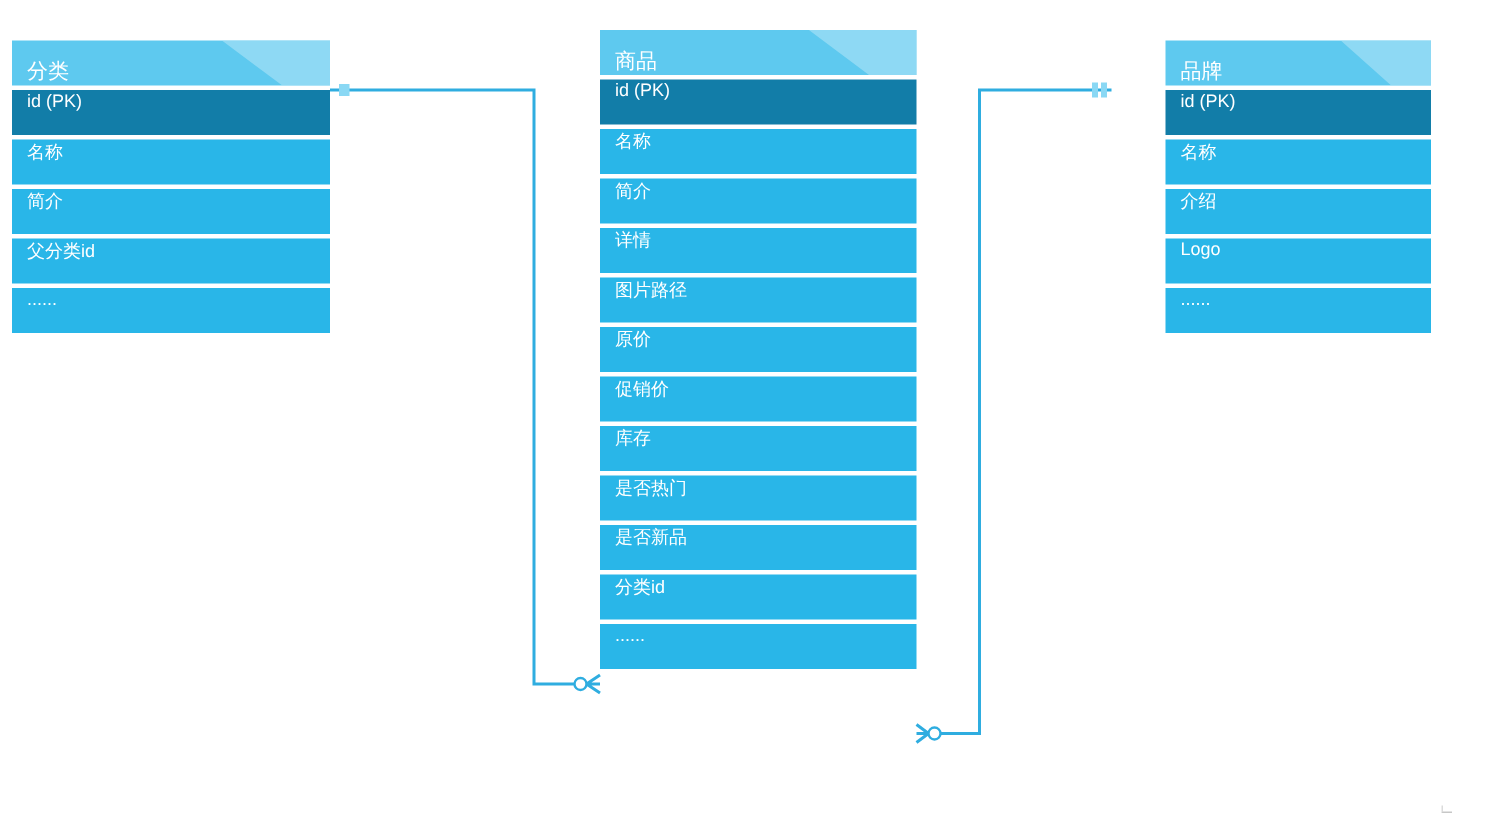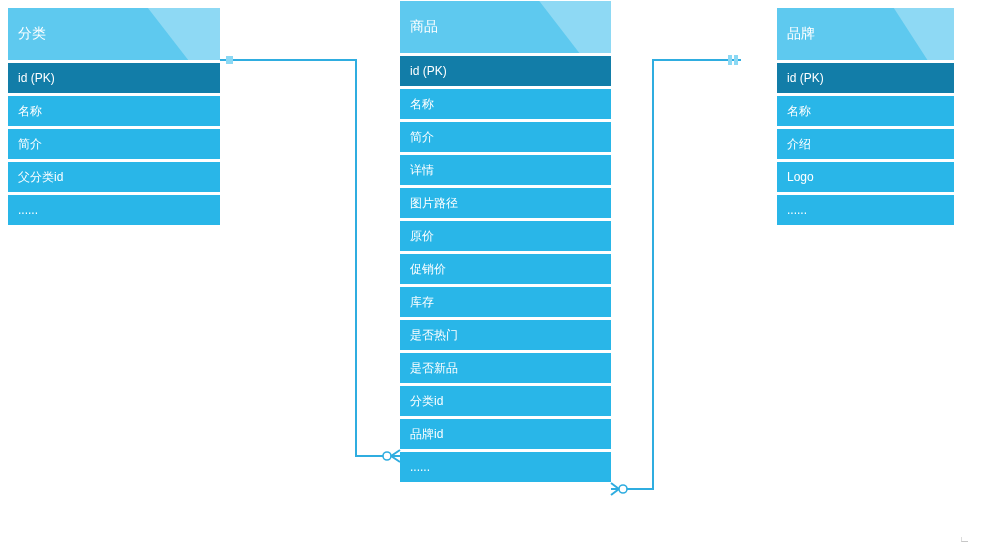--- a/index.html
+++ b/index.html
@@ -17,45 +17,46 @@
     position:relative;
     background:var(--canvas-bg);
     font-family:"Liberation Sans","DejaVu Sans",sans-serif;
     overflow:hidden;
   }
   .entity{
     position:absolute;
   }
   .thead{
     position:relative;
-    height:52px;
+    height:30px;
     background:var(--header-bg);
     color:var(--text);
     font-size:14px;
     display:flex;
-    align-items:center;
+    align-items:flex-end;
     padding-left:10px;
     overflow:hidden;
+    margin-top:19px;
   }
   .thead::after{
     content:"";
     position:absolute;
     inset:0;
     background:rgba(255,255,255,0.30);
     clip-path:polygon(66% 0, 100% 0, 100% 100%, 85% 100%);
     pointer-events:none;
   }
   .row{
     height:30px;
     margin-top:3px;
     background:var(--row-bg);
     color:var(--text);
     font-size:12px;
     display:flex;
-    align-items:center;
+    align-items:flex-start;
     padding-left:10px;
   }
   .row.pk{
     background:var(--pk-row-bg);
   }
   svg.connectors{
     position:absolute;
     left:0;top:0;
     pointer-events:none;
   }
@@ -153,23 +154,20 @@
   <div class="row">
     <span>是否热门</span>
   </div>
   <div class="row">
     <span>是否新品</span>
   </div>
   <div class="row">
     <span>分类id</span>
   </div>
   <div class="row">
-    <span>品牌id</span>
-  </div>
-  <div class="row">
     <span>......</span>
   </div>
 </div>
 
 <div class="entity" style="left:741px;top:8px;width:213px;padding-left:36px;">
   <div class="thead">
     <span>品牌</span>
   </div>
   <div class="row pk">
     <span>id (PK)</span>

